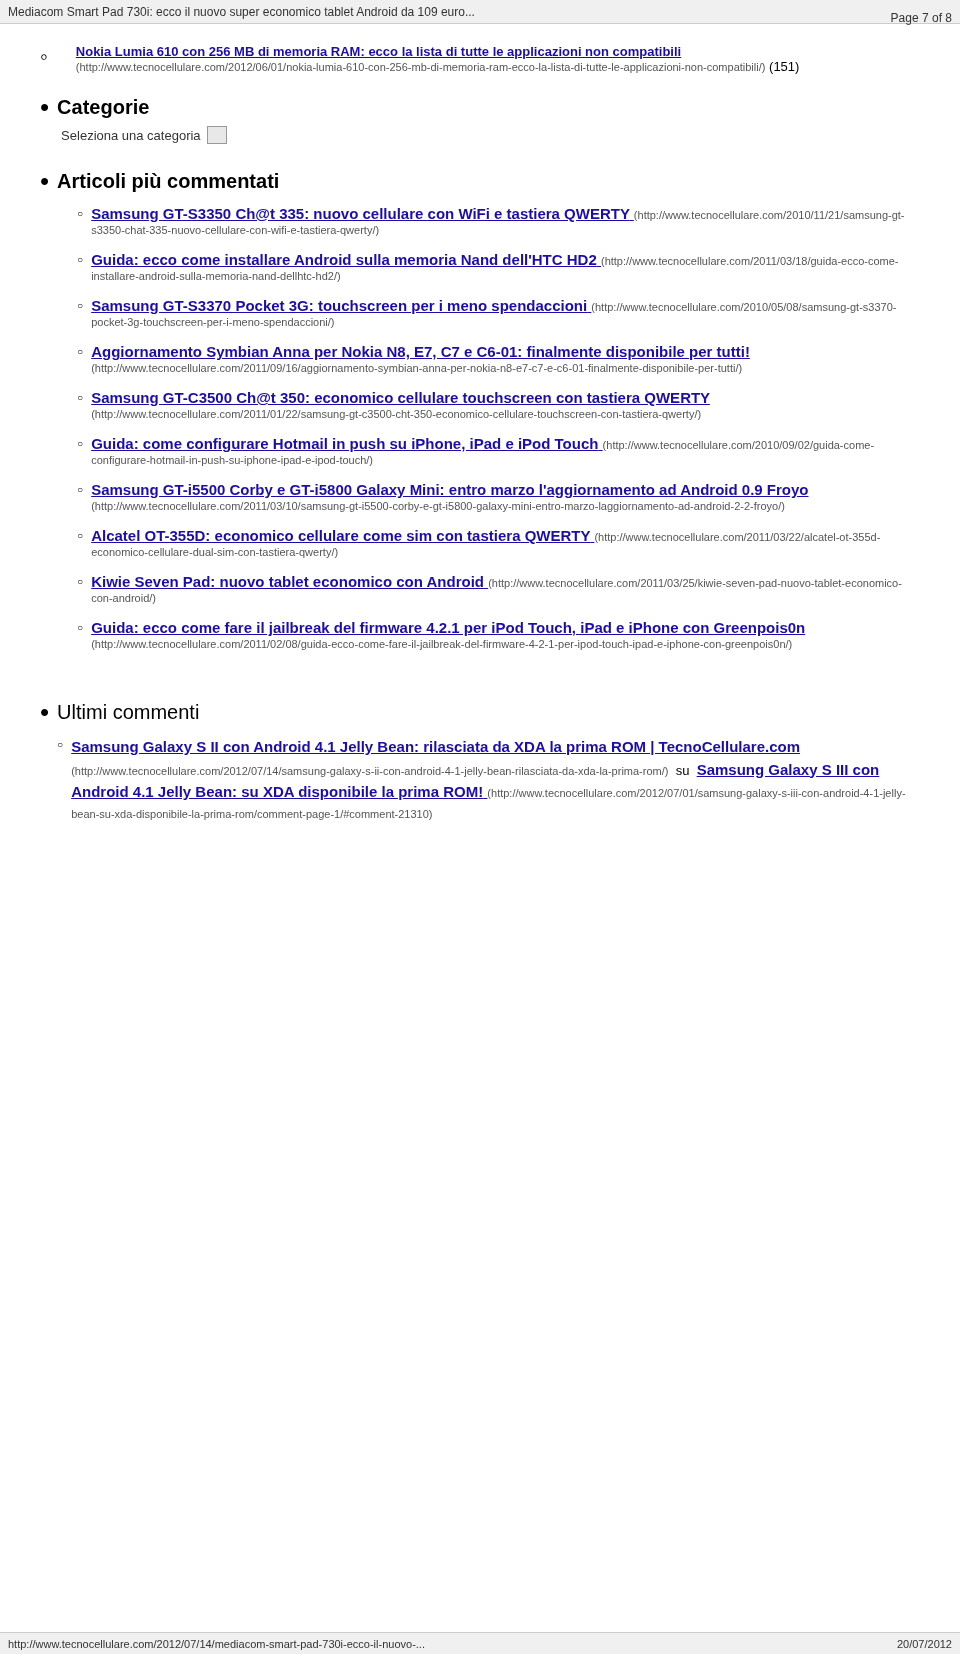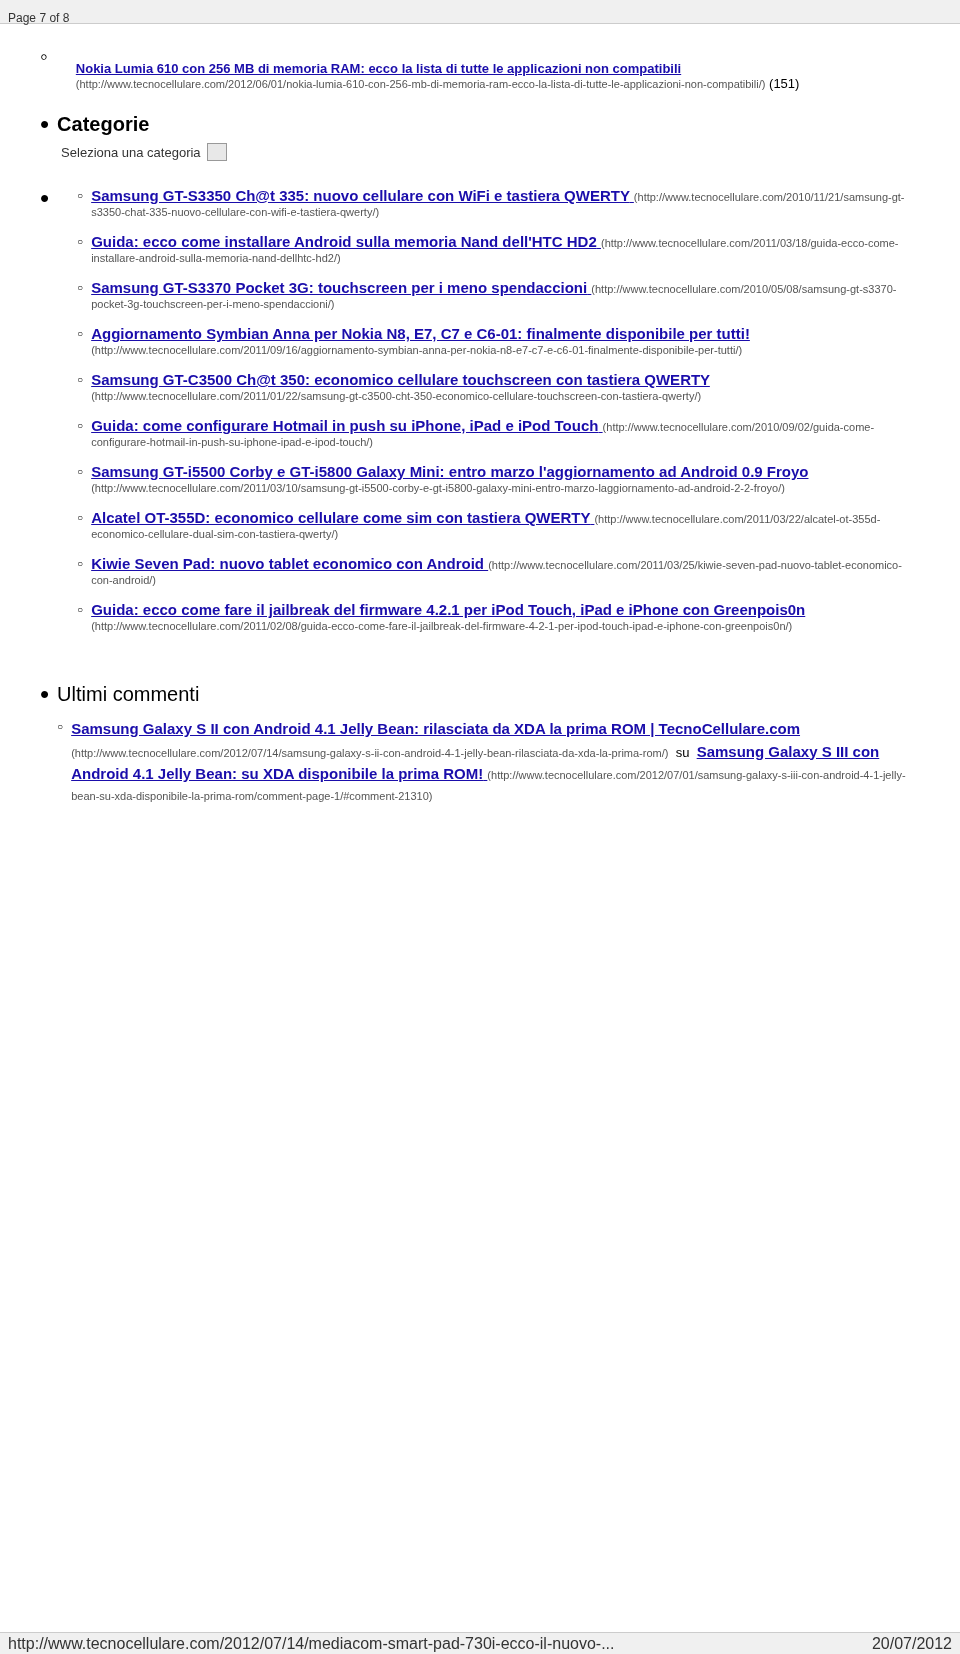--- a/index.html
+++ b/index.html
@@ -60,21 +60,20 @@
     .link-url {
       font-size: 11px;
       color: #555;
       text-decoration: none;
     }
 
     
     .nokia-entry {
       margin-left: 20px;
       margin-bottom: 16px;
-      margin-top: 17px;
     }
 
     .nokia-entry .link-heading {
       font-size: 13px;
     }
 
     
     .categorie-section {
       margin-bottom: 20px;
     }
@@ -172,21 +171,21 @@
       flex: 1;
       font-size: 13px;
       line-height: 1.5;
     }
 
     
     #bottom-bar {
       background: #f0f0f0;
       border-top: 1px solid #ccc;
       padding: 3px 8px;
-      font-size: 16px;
+      font-size: 11px;
       color: #333;
       display: flex;
       align-items: center;
       justify-content: space-between;
       height: 22px;
       position: fixed;
       bottom: 0;
       width: 960px;
     }
 
@@ -199,20 +198,21 @@
     .section-bullet-char {
       font-size: 22px;
       line-height: 1.2;
       margin-right: 8px;
     }
   </style>
 </head>
 <body>
 
 <div id="top-bar">
+  <span id="top-bar-title">Mediacom Smart Pad 730i: ecco il nuovo super economico tablet Android da 109 euro...</span>
   <span id="top-bar-page">
     <span>Page</span>&nbsp;<span>7</span>&nbsp;<span>of</span>&nbsp;<span>8</span>
   </span>
 </div>
 
 <div id="content">
 
   <div class="section-row">
     <span class="section-bullet-char">◦</span>
     <div class="nokia-entry">
@@ -231,20 +231,21 @@
       <div class="seleziona-row">
         <span class="seleziona-label">Seleziona una categoria</span>
         <span class="seleziona-box"></span>
       </div>
     </div>
   </div>
 
   <div class="section-row">
     <span class="section-bullet-char" style="font-size:26px; margin-top:-4px;">•</span>
     <div class="articoli-section">
+      <div class="articoli-title">Articoli più commentati</div>
       <ul class="article-list">
 
         <li class="article-item">
           <span class="circle-bullet">○</span>
           <div class="article-content">
             <a class="article-title-link" href="#">
               <span>Samsung GT-S3350 Ch@t 335: nuovo cellulare con WiFi e tastiera QWERTY</span>
             </a>
             <span class="article-url-text">(http://www.tecnocellulare.com/2010/11/21/samsung-gt-s3350-chat-335-nuovo-cellulare-con-wifi-e-tastiera-qwerty/)</span>
           </div>

